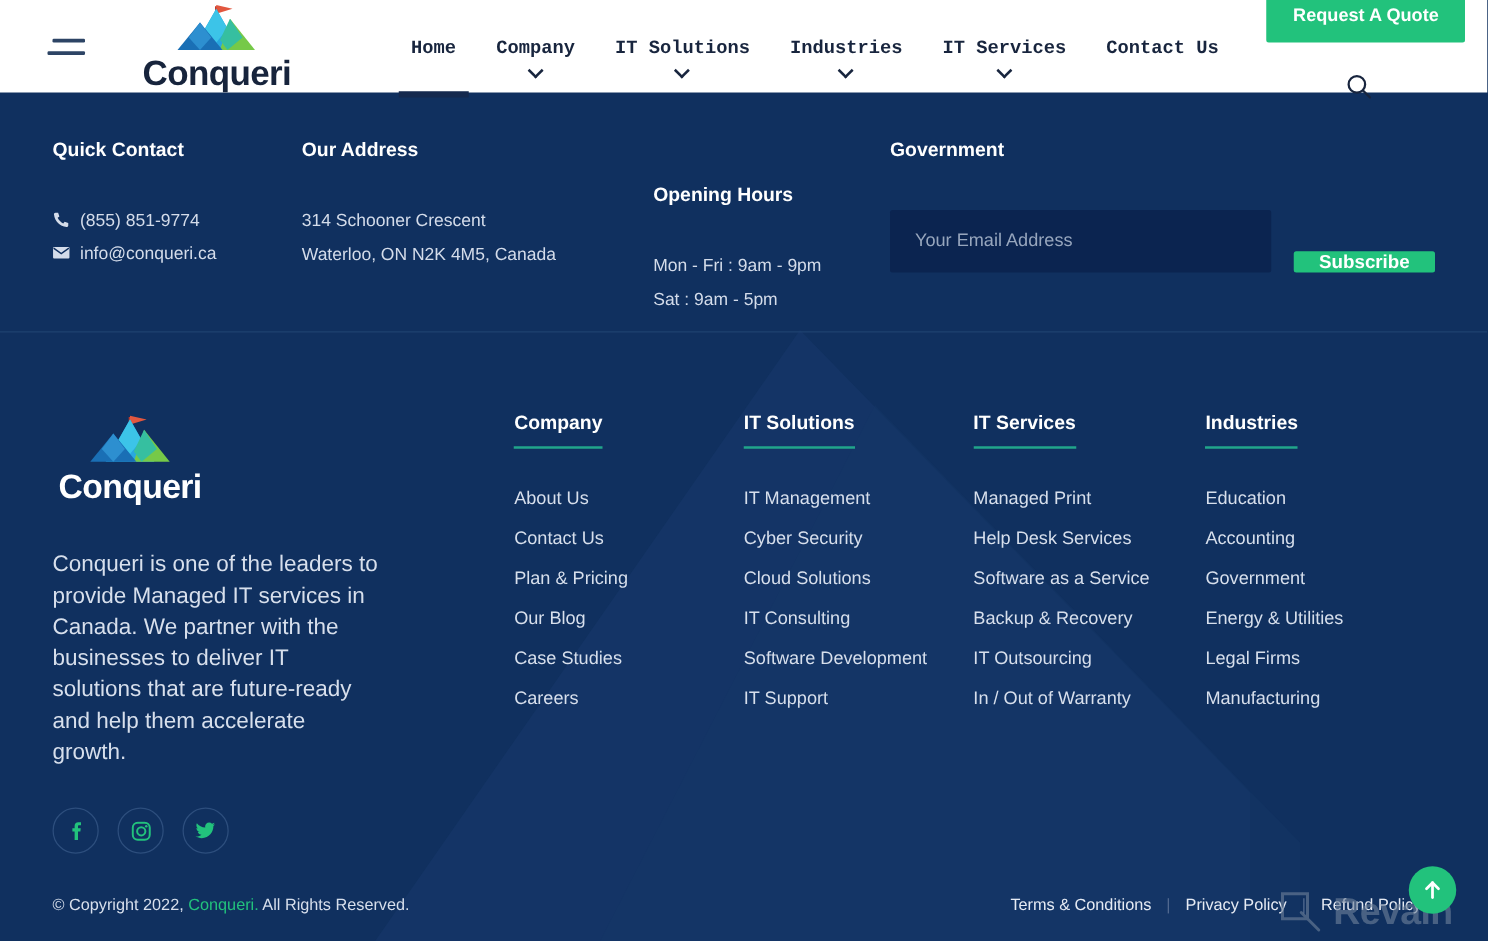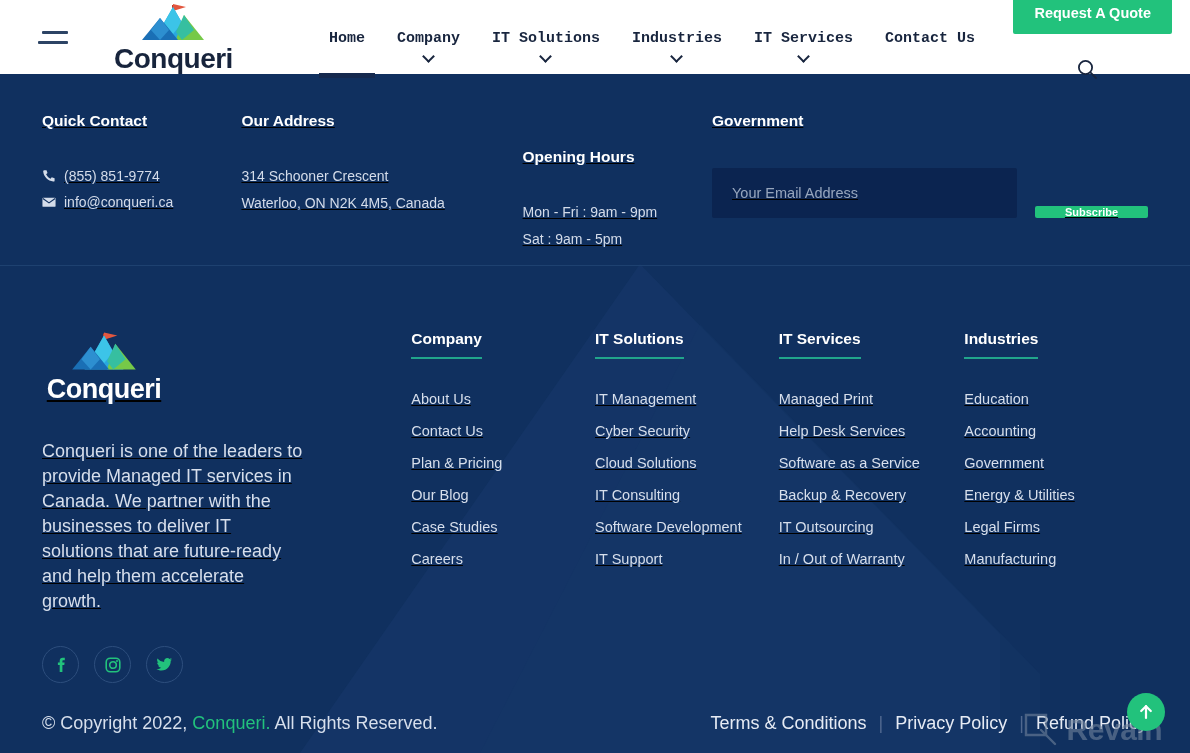--- a/index.html
+++ b/index.html
@@ -74,21 +74,21 @@
     padding:13px 21px; border:none; border-radius:2px;
     cursor:pointer; white-space:nowrap;
   }
   .search-btn {
     width:26px; height:26px; cursor:pointer;
     display:flex; align-items:center; justify-content:center;
     margin-right:12px;
   }
 
   
-  .footer { position:relative; background:#10305f; overflow:hidden;text-decoration:underline; }
+  .footer { position:relative; background:#10305f; overflow:hidden; }
   .bg-deco {
     position:absolute; inset:0; pointer-events:none; z-index:0;
   }
   .contact-strip {
     position:relative; z-index:2;
     height:191px;
     padding:38px 42px 0 42px;
     display:flex;
   }
   .col-quick   { width:200px; }
@@ -114,21 +114,21 @@
     width:305px; height:50px;
     background:#0b2450; border:none; outline:none;
     padding:0 20px; color:#ffffff; font-size:14.5px;
     font-family:"Liberation Sans", sans-serif;
     border-radius:2px;
   }
   .news-input::placeholder { color:#97a6bd; }
   .subscribe-btn {
     width:113px;
     background:#22c27c; color:#ffffff;
-    font-size:11px; font-weight:bold;
+    font-size:15px; font-weight:bold;
     border:none; border-radius:2px; cursor:pointer;
   }
 
   .divider {
     position:relative; z-index:2;
     height:1px; background:#1e4170;
     margin:0 0 0 0;
   }
 
   
@@ -168,25 +168,25 @@
     margin-bottom:32px;
   }
   .link-item {
     display:block;
     font-size:14.5px; color:#d7dfec;
     margin-bottom:16px; cursor:pointer; white-space:nowrap;
   }
 
   
   .bottom-bar {
-    position:absolute; left:0; right:1px; bottom:0; z-index:3;
+    position:absolute; left:0; right:11px; bottom:0; z-index:3;
     height:60px;
     display:flex; align-items:center; justify-content:space-between;
     padding:0 42px;
-    font-size:18px; color:#d7dfec;text-align:center;
+    font-size:13px; color:#d7dfec;text-align:center;
   }
   .copy-brand { color:#22c27c; cursor:pointer; }
   .legal { display:flex; align-items:center; gap:12px; }
   .legal a { color:#e6ebf4; cursor:pointer; }
   .legal .sep { color:#50688f; }
 
   .to-top {
     position:absolute; right:25px; bottom:22px; z-index:6;
     width:38px; height:38px; border-radius:50%;
     background:#22c27c;

